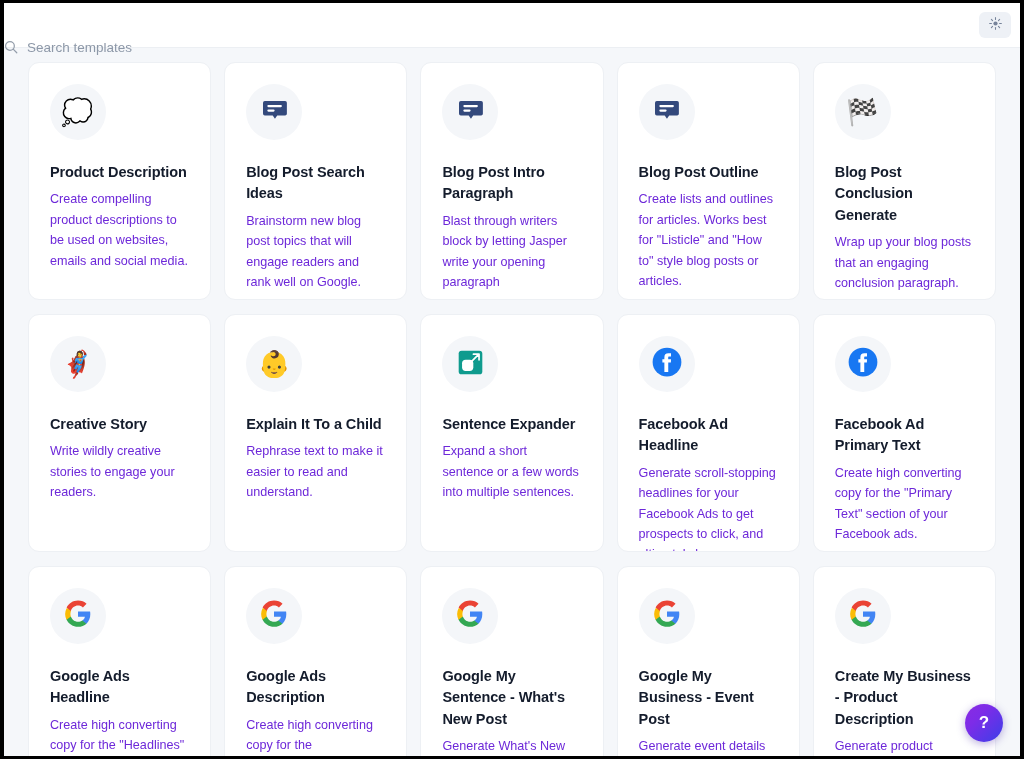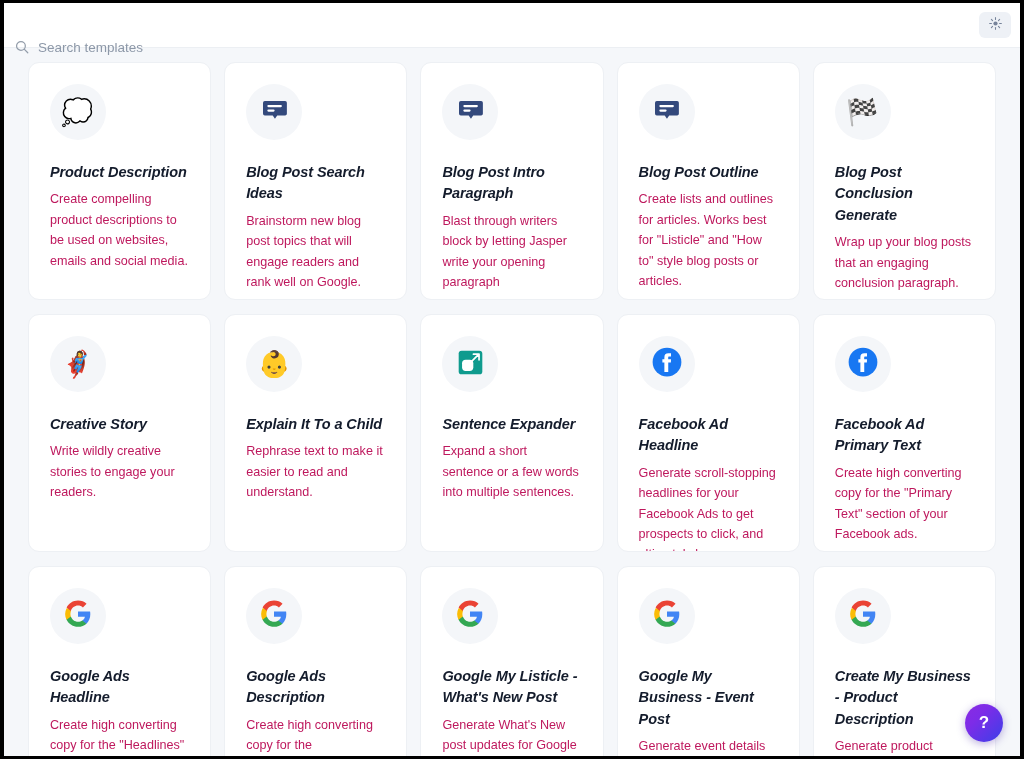--- a/index.html
+++ b/index.html
@@ -18,21 +18,21 @@
   }
 
   
   #topbar {
     position: absolute; left: 0; top: 0;
     width: 1016px; height: 45px;
     background: #ffffff;
     border-bottom: 1px solid #eceff3;
     display: flex; align-items: center;
   }
-  #search-wrap { display: flex; align-items: center; padding-left: 11px; flex: 1; height: 100%; margin-top: 44px; }
+  #search-wrap { display: flex; align-items: center; flex: 1; height: 100%; margin-top: 44px; }
   .search-icon { width: 14px; height: 14px; flex: 0 0 auto; margin-right: 9px; }
   #search-input {
     border: 0; outline: 0; background: transparent;
     font-family: "Liberation Sans", sans-serif;
     font-size: 13.5px; color: #3c4758; width: 600px; height: 24px;
   }
   #search-input::placeholder { color: #8d98a8; }
   #theme-btn {
     width: 32px; height: 26px; margin-right: 9px;
     background: #eef1f6; border: 0; border-radius: 6px;
@@ -64,24 +64,23 @@
     width: 56px; height: 56px; border-radius: 50%;
     background: #f4f6f9;
     display: flex; align-items: center; justify-content: center;
     margin-bottom: 22px;
   }
   .emoji { font-size: 26px; line-height: 1; }
   .card-title {
     font-size: 14.5px; font-weight: bold; color: #141c2c;
     line-height: 1.48; letter-spacing: -0.1px;
     margin-bottom: 6px;
-    font-style: italic;
   }
   .card-desc {
-    font-size: 12.6px; color: #be185d; line-height: 1.62;
+    font-size: 12.6px; color: #6d28d9; line-height: 1.62;
   }
 
   
   #help-btn {
     position: absolute; right: 17px; bottom: 14px;
     width: 38px; height: 38px; border-radius: 50%;
     background: linear-gradient(135deg, #8a2be2 0%, #7d2ce8 35%, #3b3fe8 100%);
     color: #fff; font-size: 17px; font-weight: bold;
     display: flex; align-items: center; justify-content: center;
     cursor: pointer; border: 0;
@@ -239,21 +238,21 @@
       </div>
       <div class="card">
         <div class="card-icon">
           <span><svg width="28" height="28" viewBox="0 0 48 48">
               <path fill="#4285F4" d="M45.1 24.5c0-1.6-.14-3.1-.4-4.6H24v8.7h11.8c-.5 2.7-2.05 5-4.37 6.54v5.44h7.07c4.14-3.8 6.6-9.43 6.6-16.08z"></path>
               <path fill="#34A853" d="M24 46c5.9 0 10.86-1.96 14.5-5.3l-7.07-5.45c-1.96 1.32-4.47 2.1-7.43 2.1-5.7 0-10.53-3.85-12.26-9.03H4.45v5.63C8.07 41.2 15.44 46 24 46z"></path>
               <path fill="#FBBC05" d="M11.74 28.32a13.2 13.2 0 0 1 0-8.64v-5.63H4.45a22 22 0 0 0 0 19.9l7.29-5.63z"></path>
               <path fill="#EA4335" d="M24 9.5c3.22 0 6.1 1.11 8.38 3.28l6.27-6.27C34.85 3.02 29.9 1 24 1 15.44 1 8.07 5.8 4.45 13.05l7.29 5.63C13.47 13.5 18.3 9.5 24 9.5z"></path>
             </svg></span>
         </div>
-        <div class="card-title">Google My Listicle - What's New Post</div>
+        <div class="card-title">Google My Sentence - What's New Post</div>
         <div class="card-desc">Generate What's New post updates for Google My Business.</div>
       </div>
       <div class="card">
         <div class="card-icon">
           <span><svg width="28" height="28" viewBox="0 0 48 48">
               <path fill="#4285F4" d="M45.1 24.5c0-1.6-.14-3.1-.4-4.6H24v8.7h11.8c-.5 2.7-2.05 5-4.37 6.54v5.44h7.07c4.14-3.8 6.6-9.43 6.6-16.08z"></path>
               <path fill="#34A853" d="M24 46c5.9 0 10.86-1.96 14.5-5.3l-7.07-5.45c-1.96 1.32-4.47 2.1-7.43 2.1-5.7 0-10.53-3.85-12.26-9.03H4.45v5.63C8.07 41.2 15.44 46 24 46z"></path>
               <path fill="#FBBC05" d="M11.74 28.32a13.2 13.2 0 0 1 0-8.64v-5.63H4.45a22 22 0 0 0 0 19.9l7.29-5.63z"></path>
               <path fill="#EA4335" d="M24 9.5c3.22 0 6.1 1.11 8.38 3.28l6.27-6.27C34.85 3.02 29.9 1 24 1 15.44 1 8.07 5.8 4.45 13.05l7.29 5.63C13.47 13.5 18.3 9.5 24 9.5z"></path>
             </svg></span>

